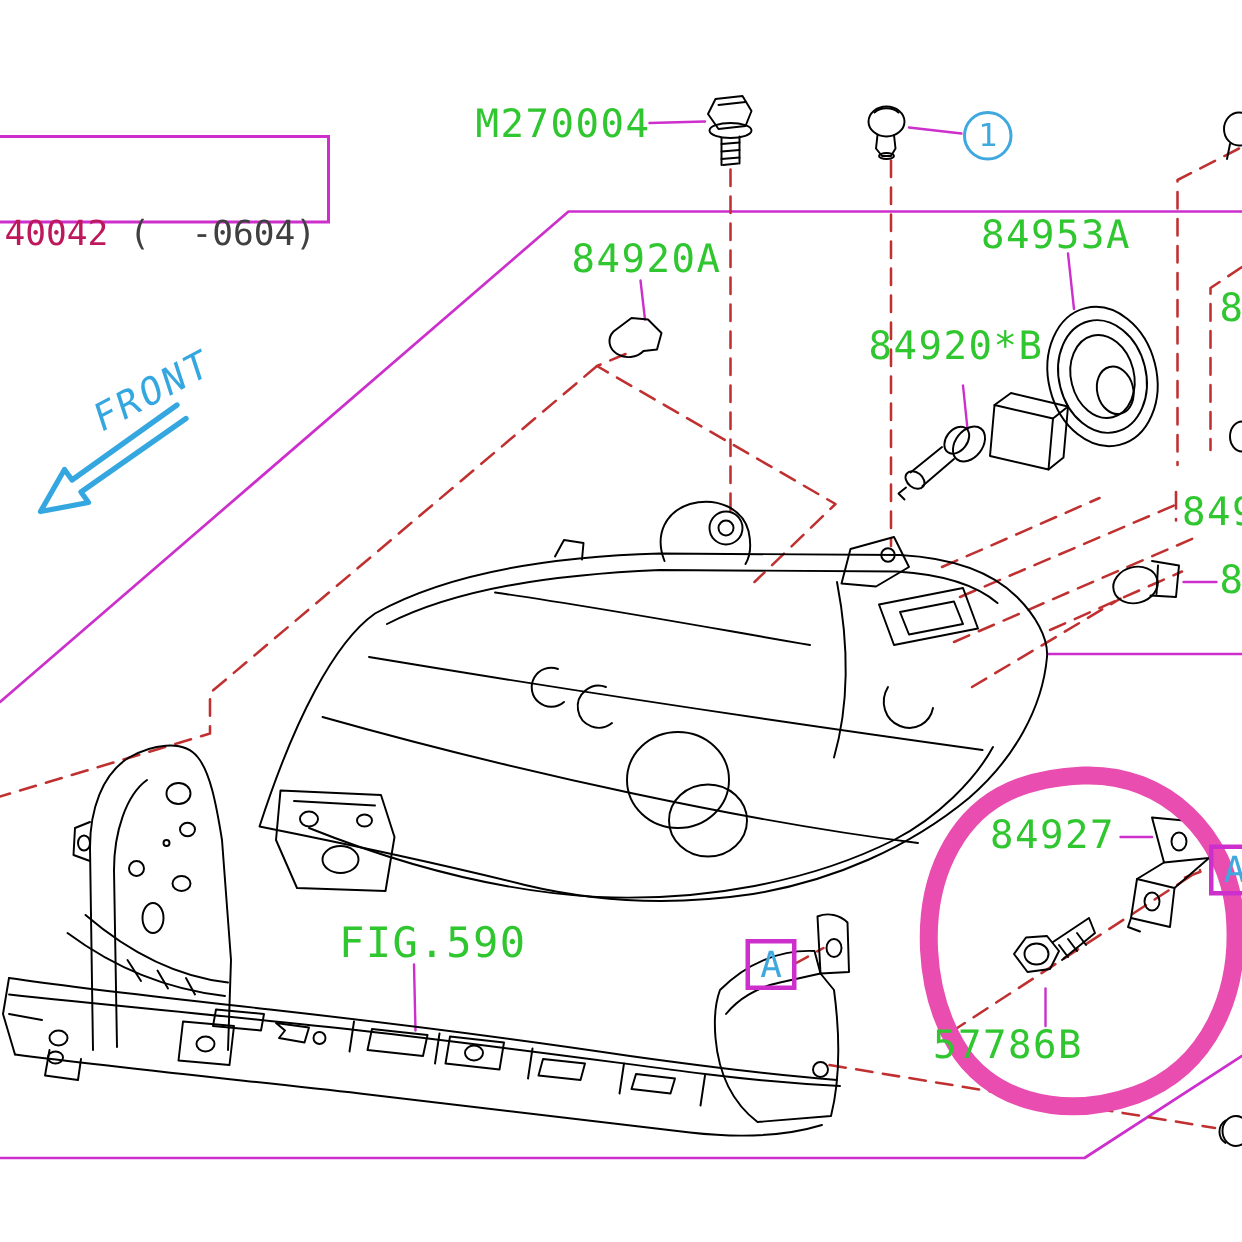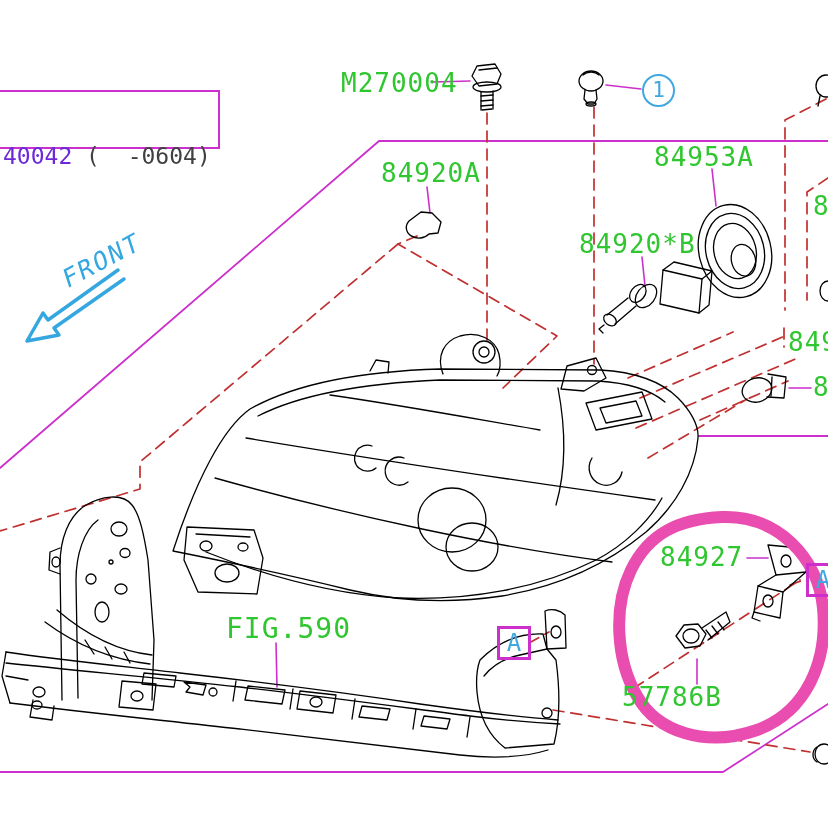--- a/index.html
+++ b/index.html
@@ -16,21 +16,21 @@
     line-height:26px;
     letter-spacing:1px;
     white-space:pre;
   }
   .refbox{
     position:absolute;left:-5px;top:90px;width:215px;height:53px;
     border:2px solid #cc2fcc;
     font-size:23px;line-height:25px;letter-spacing:0px;
     padding:2px 0 0 6px;white-space:pre;
   }
-  .refbox .g{color:#6d28d9;margin-top:20px;}
+  .refbox .g{color:#be185d;margin-top:20px;}
   .refbox .b{color:#404040;}
   .callout-circle{
     position:absolute;left:642px;top:74px;width:29px;height:29px;
     border:2px solid #3fa8df;border-radius:50%;
     color:#3fa8df;font-size:21px;line-height:29px;text-align:center;
   }
   .callout-box{
     position:absolute;
     border:3px solid #cc2fcc;
     color:#3fa8df;font-size:24px;text-align:center;
@@ -230,24 +230,24 @@
     <path stroke="#35a7e0" stroke-width="3.5" d="M118,270 L48,320 L43,313 L27,341 L59,335 L54,328 L124,279"></path>
 
     <path stroke="#e94db0" stroke-width="12" d="M722,517 C778,515 818,558 823,608 C828,662 806,712 757,730 C706,748 657,732 637,696 C616,660 613,607 631,570 C649,533 679,519 722,517 Z"></path>
   </g>
 </svg>
 
 <div class="refbox">
   <div><span class="g">40042</span> <span class="b">(  -0604)</span></div>
 </div>
 
-<div class="lbl" style="left:317px;top:70px;margin-left:24px;">M270004</div>
+<div class="lbl" style="left:317px;top:70px;">M270004</div>
 <div class="lbl" style="left:381px;top:160px;">84920A</div>
 <div class="lbl" style="left:654px;top:144px;">84953A</div>
-<div class="lbl" style="left:579px;top:231px;">84920*B</div>
+<div class="lbl" style="left:579px;top:218px;">84920*B</div>
 <div class="lbl" style="left:788px;top:329px;">849</div>
 <div class="lbl" style="left:813px;top:193px;">8</div>
 <div class="lbl" style="left:813px;top:374px;">8</div>
 <div class="lbl" style="left:660px;top:544px;">84927</div>
 <div class="lbl" style="left:622px;top:684px;">57786B</div>
 <div class="lbl" style="left:226px;top:616px;font-size:28px;">FIG.590</div>
 
 <div class="callout-circle">1</div>
 <div class="callout-box" style="left:497px;top:626px;">A</div>
 <div class="callout-box" style="left:806px;top:563px;">A</div>

